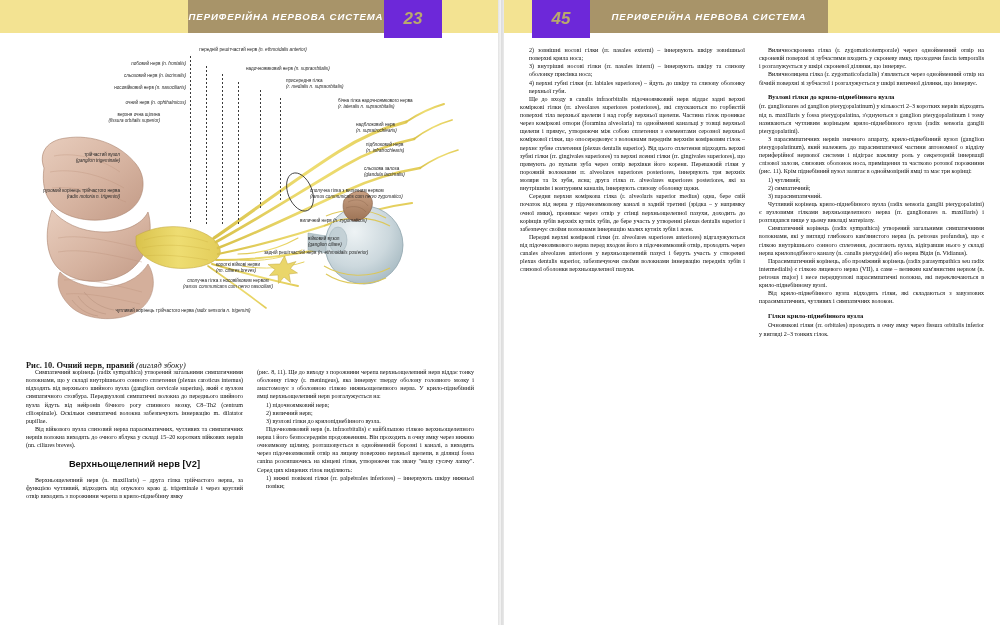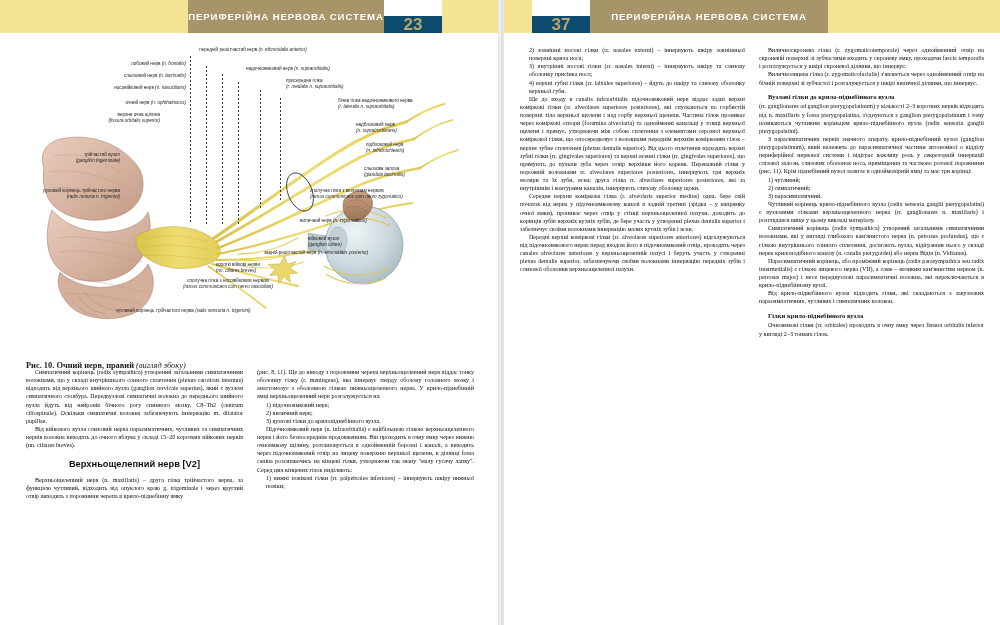--- a/index.html
+++ b/index.html
@@ -10,35 +10,35 @@
     overflow:hidden;
     position:relative;
   }
   .spread{position:absolute;inset:0;display:flex;}
   .page{position:relative;height:625px;background:#ffffff;box-sizing:border-box;}
   .page-left{width:498px;}
   .gutter{width:6px;background:linear-gradient(to right,#e2e2e2,#f3f3f3 40%,#dcdcdc 60%,#eaeaea);height:625px;}
   .page-right{width:496px;}
 
   
-  .runhead{position:absolute;top:0;height:33px;width:100%;display:flex;align-items:flex-end;}
+  .runhead{position:absolute;top:0;height:33px;width:100%;display:flex;align-items:flex-start;font-style:italic;}
   .band{background:#f3e392;height:33px;}
   .titlebox{
     background:#a89469;color:#ffffff;
     font-family:"Liberation Sans",sans-serif;
     font-size:9.6px;font-weight:bold;letter-spacing:.9px;
     display:flex;align-items:center;justify-content:center;
     height:33px;white-space:nowrap;
   }
   .folio{
-    background:#0c4a6e;color:#b9a96c;
+    background:#6d28d9;color:#b9a96c;
     font-family:"Liberation Sans",sans-serif;
     font-size:17px;font-weight:bold;
     display:flex;align-items:center;justify-content:center;
-    height:17px;width:58px;
+    height:38px;width:58px;
   }
   .band-fill{flex:1;}
 
   
   .rh-left{left:0;}
   .rh-left .pad-a{width:188px;}
   .rh-left .titlebox{width:196px;}
   .rh-left .pad-b{flex:1;}
 
   .rh-right .pad-a{width:28px;}
@@ -304,21 +304,21 @@
       </div>
     </div>
   </div>
 
   <div class="gutter"></div>
 
   <div class="page page-right">
 
     <div class="runhead rh-right">
       <div class="band pad-a"></div>
-      <div class="folio">37</div>
+      <div class="folio">45</div>
       <div class="titlebox">ПЕРИФЕРІЙНА НЕРВОВА СИСТЕМА</div>
       <div class="band pad-b band-fill"></div>
     </div>
 
     <div class="cols" style="left:16px;top:46px;width:464px;">
       <div class="col" style="width:225px;">
         <p class="li">2) зовнішні носові гілки (rr. nasales externi) – іннервують шкіру зовнішньої поверхні крила носа;</p>
         <p class="li">3) внутрішні носові гілки (rr. nasales interni) – іннервують шкіру та слизову оболонку присінка носа;</p>
         <p class="li">4) верхні губні гілки (rr. labiales superiores) – йдуть до шкіру та слизову оболонку верхньої губи.</p>
         <p>Ще до входу в canalis infraorbitalis підочноямковий нерв віддає задні верхні коміркові гілки (rr. alveolares superiores posteriores), які спускаються по горбистій поверхні тіла верхньої щелепи і над горбу верхньої щелепи. Частина гілок проникає через коміркові отвори (foramina alveolaria) та однойменні канальці у товщі верхньої щелепи і прямує, утворюючи між собою сплетення з елементами серозної верхньої коміркової гілки, що опосередковує з волокнами переднім верхнім комірковим гілок – верхнє зубне сплетення (plexus dentalis superior). Від цього сплетення відходять верхні зубні гілки (rr. gingivales superiores) та верхні ясенні гілки (rr. gingivales superiores), що прямують до пульпи зуба через отвір верхівки його кореня. Переважній гілки у порожній волокнами rr. alveolares superiores posteriores, іннервують три верхніх моляри та їх зуби, ясна; друга гілка rr. alveolares superiores posteriores, які за внутрішнім і контурним каналів, іннервують слизову оболонку щоки.</p>

